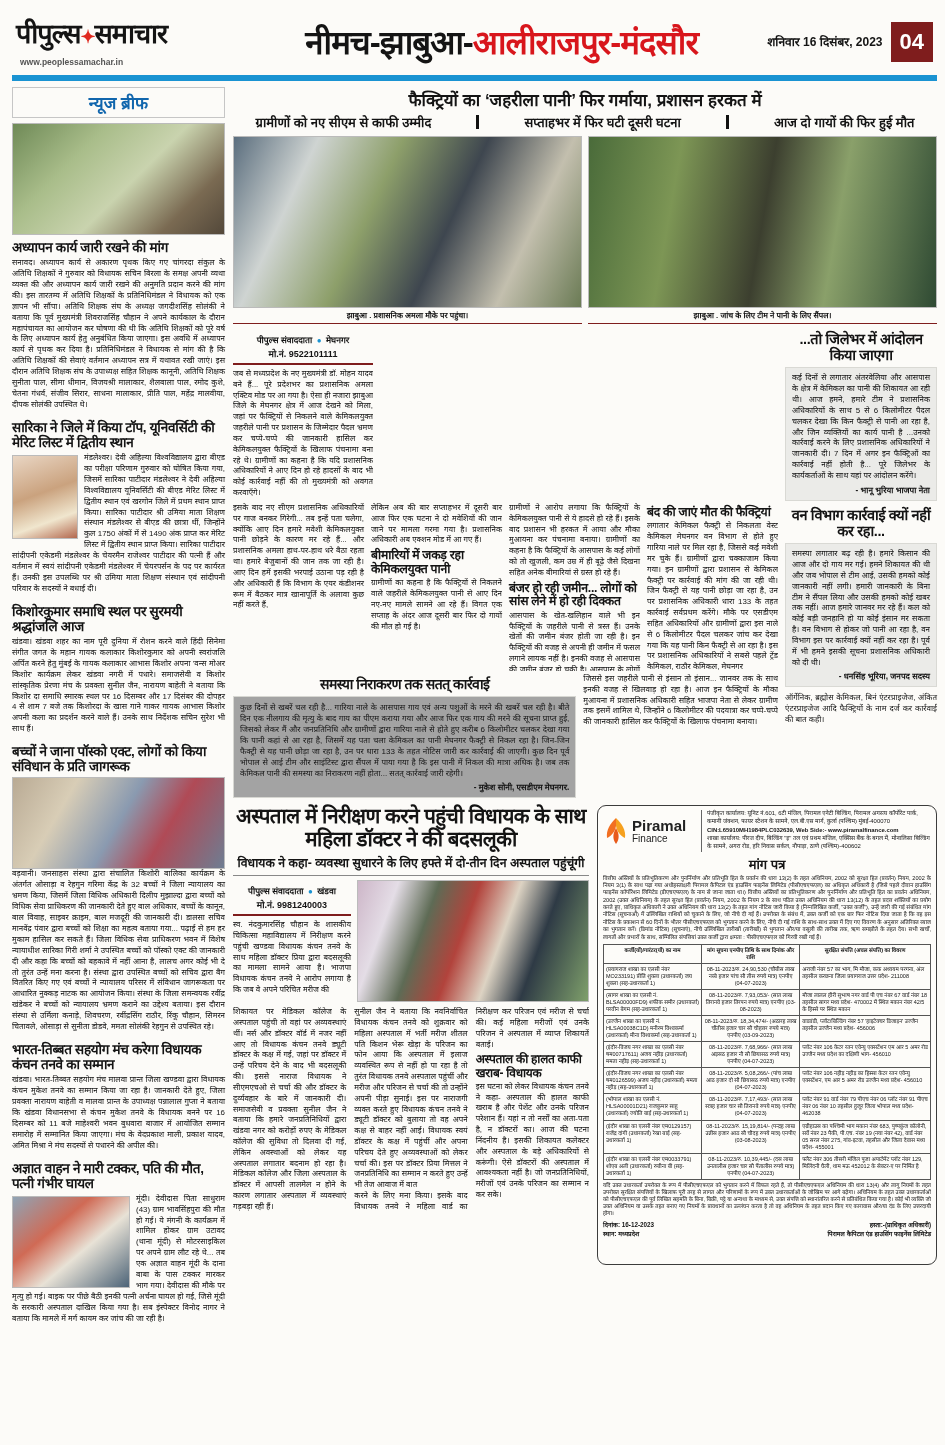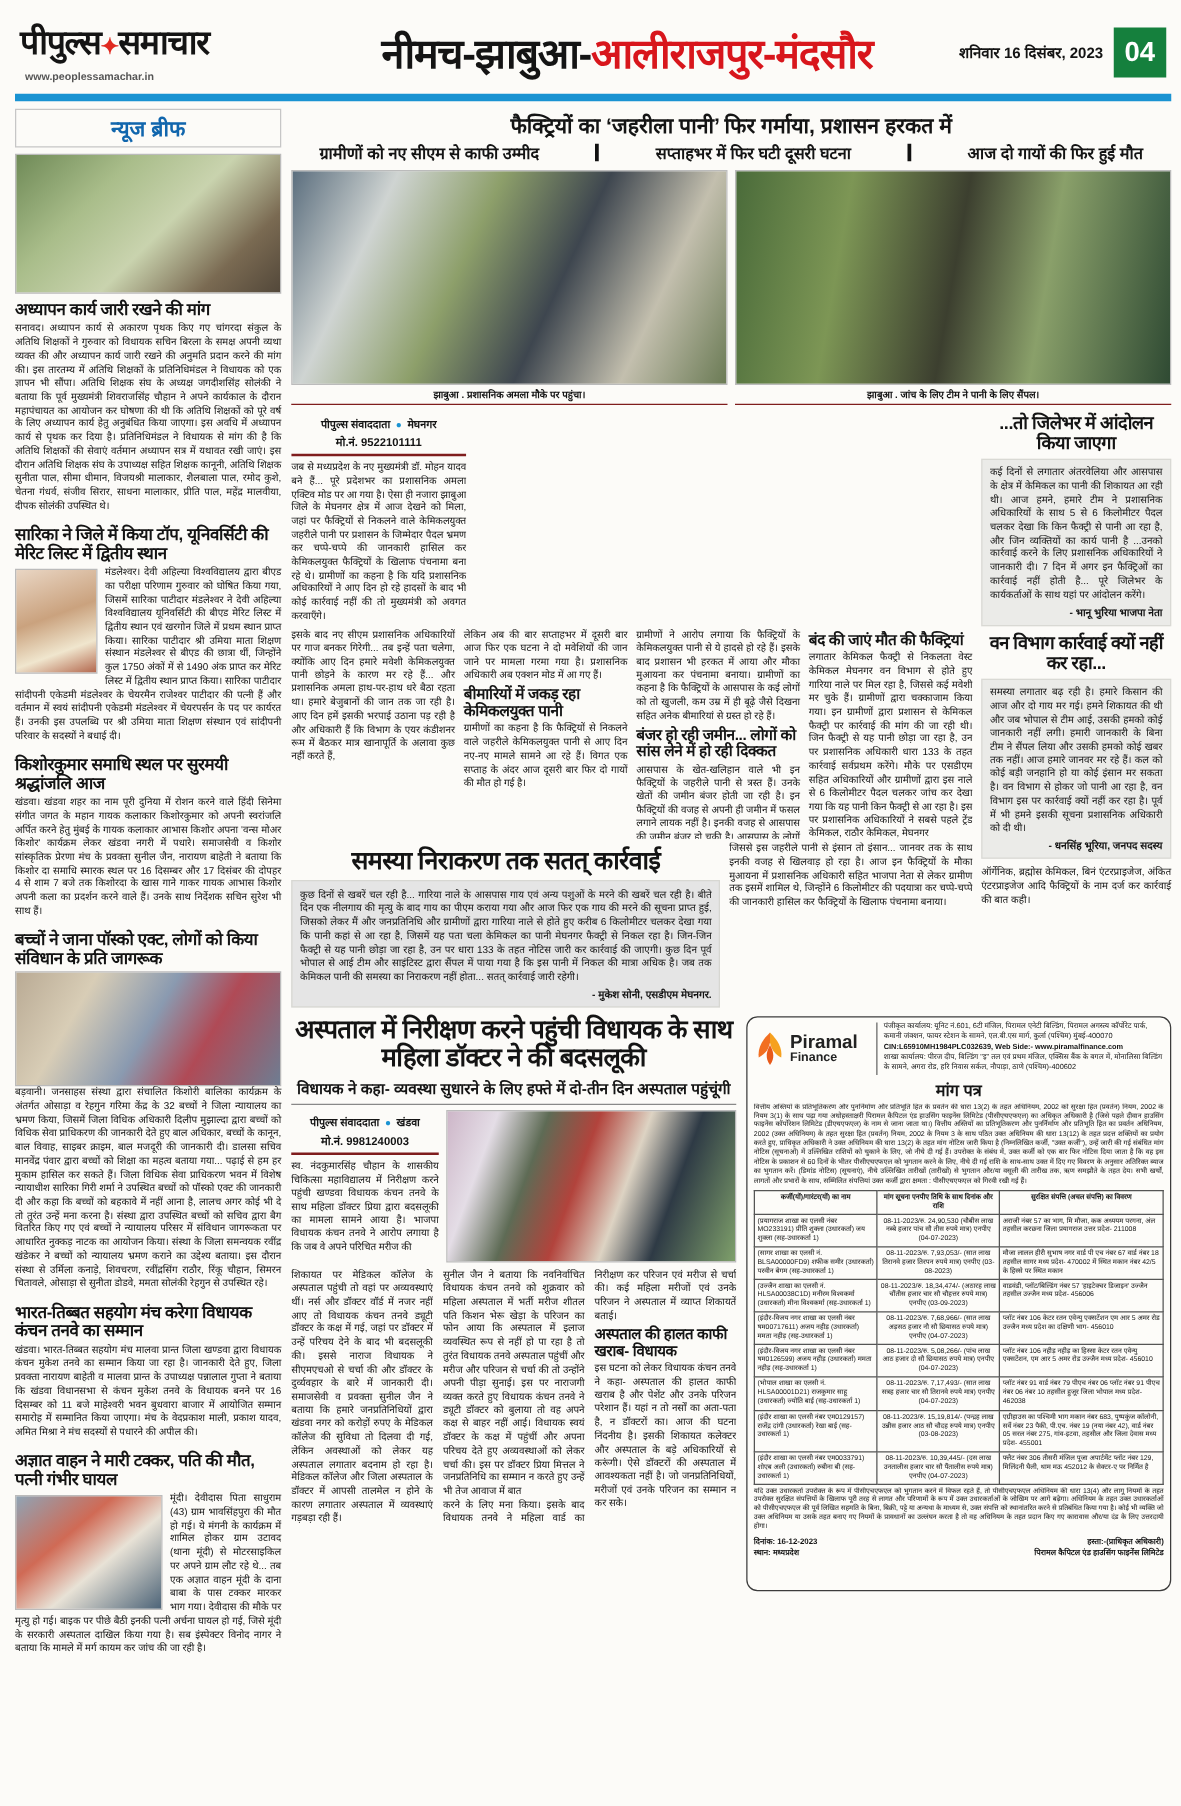--- a/index.html
+++ b/index.html
@@ -11,21 +11,21 @@
   
   .masthead { display:flex; align-items:center; justify-content:space-between; padding:8px 4px 4px; }
   .mast-left { width:220px; }
   .logo { font-size:27px; font-weight:900; letter-spacing:-1px; white-space:nowrap; }
   .logo .spark { color:#e02a20; font-size:18px; }
   .site { font-size:8.5px; color:#555; font-weight:700; margin-left:4px; }
   .mast-center { flex:1; text-align:center; font-size:33px; font-weight:900; letter-spacing:-1px; }
   .ed-red { color:#d8161c; }
   .mast-right { display:flex; align-items:center; gap:8px; }
   .mast-date { font-size:12px; font-weight:700; }
-  .pageno { background:#15803d; color:#fff; font-size:22px; font-weight:800; padding:7px 9px; }
+  .pageno { background:#7f1d1d; color:#fff; font-size:22px; font-weight:800; padding:7px 9px; }
   .blue-rule { height:6px; background:#1a93d2; margin:2px 0 6px; }
 
   
   .content { display:flex; gap:8px; }
   .nb { width:213px; flex:0 0 213px; }
   .main { flex:1; min-width:0; }
 
   
   .nb-head { border:1px solid #c6c6c6; text-align:center; padding:3px 0; margin-bottom:5px;
              font-size:17px; font-weight:800; color:#1166ad; }
@@ -63,22 +63,22 @@
   .colA p, .bcol p, .colC p, .story-right p { font-size:7.9px; line-height:1.37; text-align:justify; }
   .colA { max-height:196px; overflow:hidden; }
   .centerfig { flex:1; min-width:0; }
   .ph-lead3 { height:172px; background:linear-gradient(105deg,#3a6fa8 0%,#9db6c8 12%,#51504a 28%,#86744f 45%,#2e3a2c 62%,#d8a23c 78%,#54683f 100%); }
 
   .rowB { display:flex; gap:7px; margin-top:4px; height:168px; overflow:hidden; }
   .bcol { flex:1; min-width:0; }
   .subhd { font-size:12.3px; line-height:1.1; font-weight:800; margin:3px 0 2px; letter-spacing:-0.3px; }
   .rowC { display:flex; gap:7px; margin-top:3px; }
   .sdm-box-wrap { flex:0 0 63%; }
-  .sdm-title { text-align:center; font-size:20px; font-weight:900; letter-spacing:-0.5px; margin-bottom:3px; }
-  .graybox { background:#e5e5e5; border:1px solid #d7d7d2; padding:5px 6px; }
+  .sdm-title { text-align:center; font-size:14px; font-weight:900; letter-spacing:-0.5px; margin-bottom:3px; }
+  .graybox { background:#a3a3a3; border:1px solid #d7d7d2; padding:5px 6px; }
   .graybox p { font-size:8px; line-height:1.38; text-align:justify; }
   .attr { display:block; text-align:right; font-weight:800; font-size:8.2px; margin-top:2px; }
   .colC { flex:1; min-width:0; max-height:168px; overflow:hidden; }
 
   .qbox { background:#ebebe8; border:1px solid #d9d9d4; padding:5px 6px; margin-bottom:6px; }
   .qtitle { text-align:center; font-size:14.5px; font-weight:900; line-height:1.12; margin:2px 0 4px; letter-spacing:-0.4px; }
   .story-right .tail { font-size:8px; line-height:1.35; text-align:justify; margin-top:2px; }
 
   
   .bottom { display:flex; gap:8px; margin-top:7px; }
@@ -92,21 +92,21 @@
   .hos-cols { column-count:3; column-gap:8px; margin-top:5px; height:258px; overflow:hidden; }
   .hos-cols p { font-size:7.9px; line-height:1.37; text-align:justify; }
   .hos-cols .subhd { font-size:12px; }
 
   
   .ad { flex:1; border:1.5px solid #3c3c3c; border-radius:9px; padding:4px 5px; background:#fdfcf9; overflow:hidden; }
   .ad-top { display:flex; gap:6px; align-items:flex-start; }
   .ad-logo { width:92px; flex:0 0 92px; display:flex; align-items:center; gap:3px; padding-top:6px; }
   .ad-logo .mark { width:26px; height:30px; }
   .ad-logo .bt { font-size:15px; font-weight:800; line-height:0.95; color:#222; }
-  .ad-logo .bt small { font-size:10px; font-weight:700; display:block; }
+  .ad-logo .bt small { font-size:10px; font-weight:400; display:block; }
   .ad-addr { flex:1; border-left:1px solid #666; padding-left:5px; font-size:5.9px; line-height:1.3; }
   .ad-addr div { margin-bottom:1px; }
   .ad-addr .cin { font-weight:800; }
   .ad-title { text-align:center; font-size:13px; font-weight:900; margin:3px 0 2px; }
   .ad-intro { font-size:5.6px; line-height:1.32; text-align:justify; max-height:74px; overflow:hidden; }
   table.ad-tbl { width:100%; border-collapse:collapse; margin-top:3px; }
   .ad-tbl th, .ad-tbl td { border:1px solid #555; font-size:5.5px; line-height:1.28; padding:2px; vertical-align:top; text-align:left; }
   .ad-tbl th { text-align:center; font-weight:800; }
   .ad-tbl td.mid { text-align:center; }
   .ad-foot { font-size:5.5px; line-height:1.3; text-align:justify; margin-top:2px; max-height:44px; overflow:hidden; }

